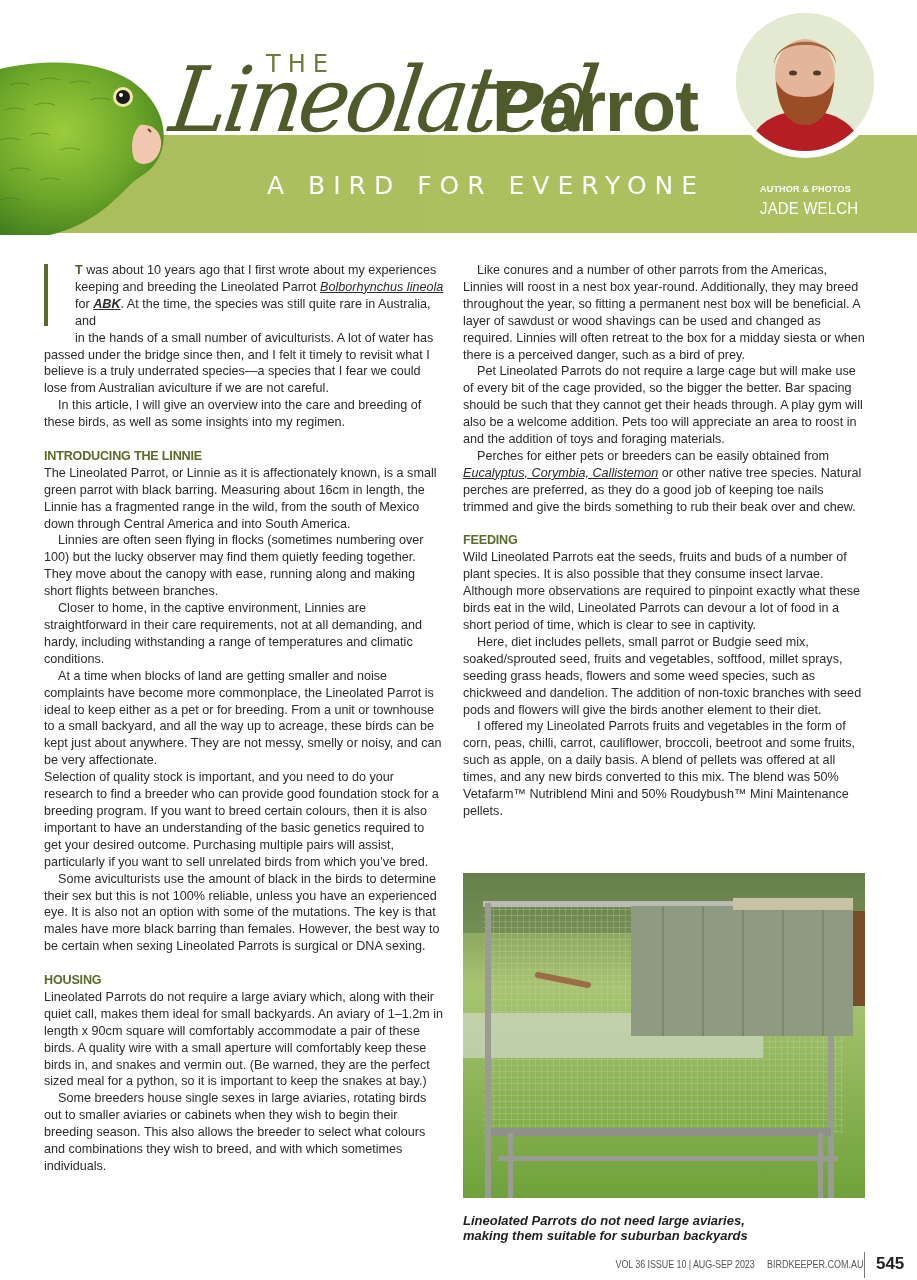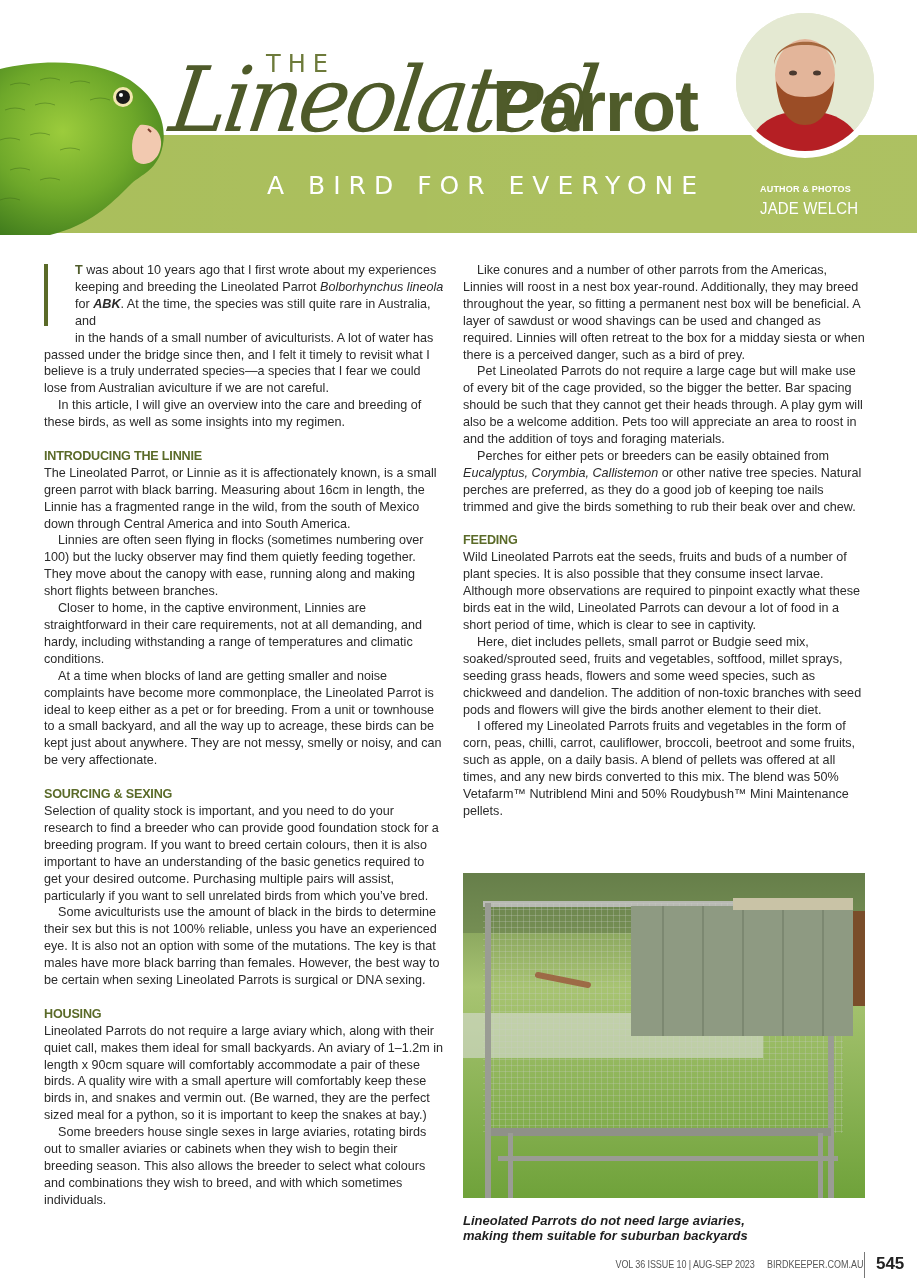--- a/index.html
+++ b/index.html
@@ -32,21 +32,21 @@
   .author-name { position: absolute; left: 760px; top: 199px; font-size: 17px; color: #ffffff;
     font-family: "Liberation Sans", sans-serif; transform: scaleX(0.88); transform-origin: left top; letter-spacing: 0.2px; }
 
   
   .col { position: absolute; top: 262px; width: 400px; font-size: 12.6px; line-height: 16.9px; color: #2b2b2b; }
   .col-left { left: 44px; }
   .col-right { left: 463px; width: 402px; }
   .col p { margin: 0; }
   .col p.indent { text-indent: 14px; }
   .col h3 { font-size: 12.6px; line-height: 16.9px; font-weight: bold; color: #5a6a28; margin-top: 16.9px; letter-spacing: -0.2px; }
-  .col em { font-style: italic; }
+  .col em { font-style: italic; text-decoration: underline; }
   .col strong { font-weight: bold; }
 
   .lead { position: relative; }
   .lead-bar { position: absolute; left: 0; top: 2px; width: 4px; height: 62px; background: #5a6a28; }
   .lead-line { padding-left: 13px; margin-left: 18px; }
   .dropcap { font-weight: bold; color: #4f5b2a; }
 
   
   .photo { position: absolute; left: 463px; top: 873px; width: 402px; height: 325px; overflow: hidden; background: #7fae4a; }
   .caption { position: absolute; left: 463px; top: 1214px; width: 300px; font-size: 13px; line-height: 14.5px;
@@ -127,21 +127,20 @@
   </div>
   <p>passed under the bridge since then, and I felt it timely to revisit what I believe is a truly underrated species—a species that I fear we could lose from Australian aviculture if we are not careful.</p>
   <p class="indent">In this article, I will give an overview into the care and breeding of these birds, as well as some insights into my regimen.</p>
 
   <h3>INTRODUCING THE LINNIE</h3>
   <p>The Lineolated Parrot, or Linnie as it is affectionately known, is a small green parrot with black barring. Measuring about 16cm in length, the Linnie has a fragmented range in the wild, from the south of Mexico down through Central America and into South America.</p>
   <p class="indent">Linnies are often seen flying in flocks (sometimes numbering over 100) but the lucky observer may find them quietly feeding together. They move about the canopy with ease, running along and making short flights between branches.</p>
   <p class="indent">Closer to home, in the captive environment, Linnies are straightforward in their care requirements, not at all demanding, and hardy, including withstanding a range of temperatures and climatic conditions.</p>
   <p class="indent">At a time when blocks of land are getting smaller and noise complaints have become more commonplace, the Lineolated Parrot is ideal to keep either as a pet or for breeding. From a unit or townhouse to a small backyard, and all the way up to acreage, these birds can be kept just about anywhere. They are not messy, smelly or noisy, and can be very affectionate.</p>
 
-  <h3>SOURCING &amp; SEXING</h3>
   <p>Selection of quality stock is important, and you need to do your research to find a breeder who can provide good foundation stock for a breeding program. If you want to breed certain colours, then it is also important to have an understanding of the basic genetics required to get your desired outcome. Purchasing multiple pairs will assist, particularly if you want to sell unrelated birds from which you’ve bred.</p>
   <p class="indent">Some aviculturists use the amount of black in the birds to determine their sex but this is not 100% reliable, unless you have an experienced eye. It is also not an option with some of the mutations. The key is that males have more black barring than females. However, the best way to be certain when sexing Lineolated Parrots is surgical or DNA sexing.</p>
 
   <h3>HOUSING</h3>
   <p>Lineolated Parrots do not require a large aviary which, along with their quiet call, makes them ideal for small backyards. An aviary of 1–1.2m in length x 90cm square will comfortably accommodate a pair of these birds. A quality wire with a small aperture will comfortably keep these birds in, and snakes and vermin out. (Be warned, they are the perfect sized meal for a python, so it is important to keep the snakes at bay.)</p>
   <p class="indent">Some breeders house single sexes in large aviaries, rotating birds out to smaller aviaries or cabinets when they wish to begin their breeding season. This also allows the breeder to select what colours and combinations they wish to breed, and with which sometimes individuals.</p>
 </div>
 
 <div class="col col-right">
   <p class="indent">Like conures and a number of other parrots from the Americas, Linnies will roost in a nest box year-round. Additionally, they may breed throughout the year, so fitting a permanent nest box will be beneficial. A layer of sawdust or wood shavings can be used and changed as required. Linnies will often retreat to the box for a midday siesta or when there is a perceived danger, such as a bird of prey.</p>

